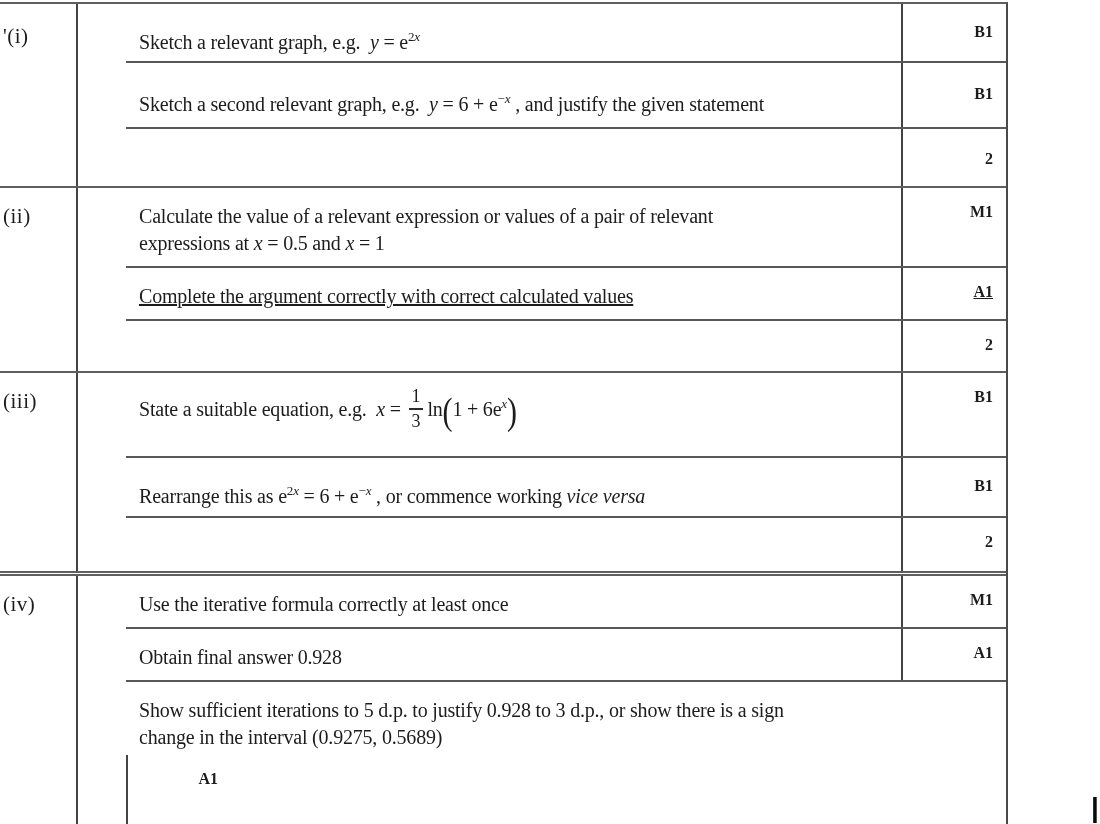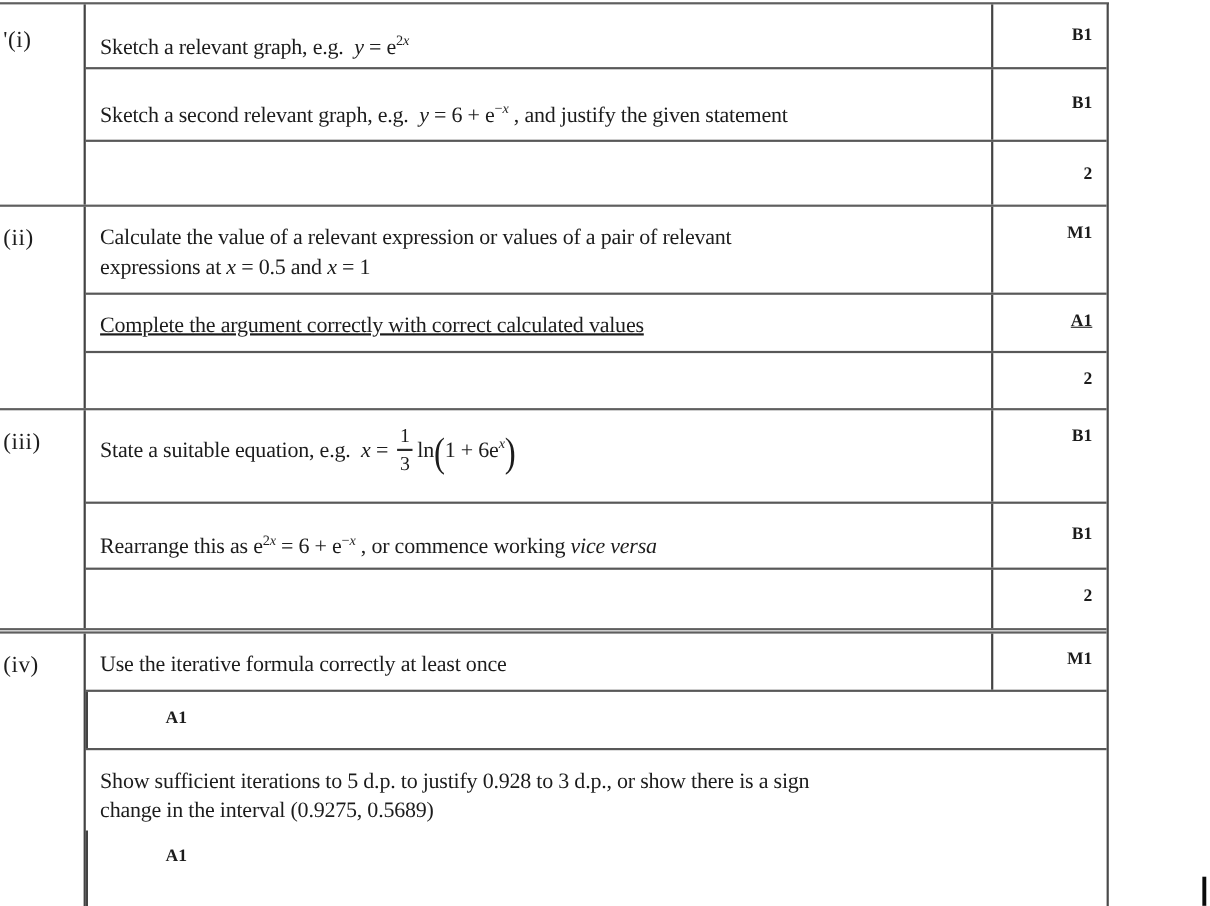--- a/index.html
+++ b/index.html
@@ -19,21 +19,21 @@
   .section { display: flex; border-bottom: 2px solid #5f5f5f; }
   .dsep { height: 3px; border-bottom: 2px solid #5f5f5f; }
   .label-cell {
     width: 78px; flex: 0 0 78px;
     border-right: 2px solid #434343;
     padding: 16px 2px 0 3px;
     font-size: 21px; letter-spacing: 0.5px;
   }
   .section:first-child .label-cell { padding-top: 20px; }
   .rows { flex: 1; display: flex; flex-direction: column; min-width: 0; }
-  .row { display: flex; border-bottom: 2px solid #585858; }
+  .row { display: flex; border-bottom: 2px solid #585858; margin-left: 48px; }
   .row:last-child { border-bottom: none; }
   .desc {
     flex: 1; min-width: 0;
     padding: 15px 12px 4px 13px;
     font-size: 20px; line-height: 27px; letter-spacing: -0.2px;
   }
   .mark-cell {
     width: 105px; flex: 0 0 105px;
     border-left: 2px solid #434343;
     text-align: right;
@@ -128,20 +128,21 @@
     </div>
     <div class="dsep"></div>
     <div class="section">
       <div class="label-cell">(iv)</div>
       <div class="rows">
         <div class="row r-3-0">
           <div class="desc"><span class="seg">Use the iterative formula correctly at least once</span></div>
           <div class="mark-cell">M1</div>
         </div>
         <div class="row r-3-1">
+          <div class="desc"><span class="seg">Obtain final answer 0.928</span></div>
           <div class="mark-cell">A1</div>
         </div>
         <div class="row r-3-2">
           <div class="desc"><span class="seg">Show sufficient iterations to 5 d.p. to justify 0.928 to 3 d.p., or show there is a sign</span><br><span class="seg">change in the interval (0.9275, 0.5689)</span></div>
           <div class="mark-cell">A1</div>
         </div>
         <div class="row r-3-3 total">
           <div class="desc"></div>
           <div class="mark-cell">3</div>
         </div>

